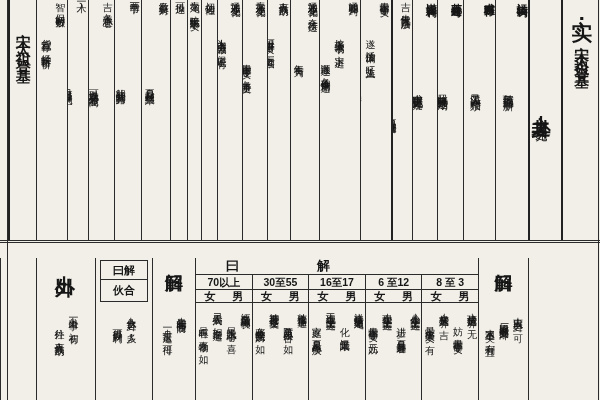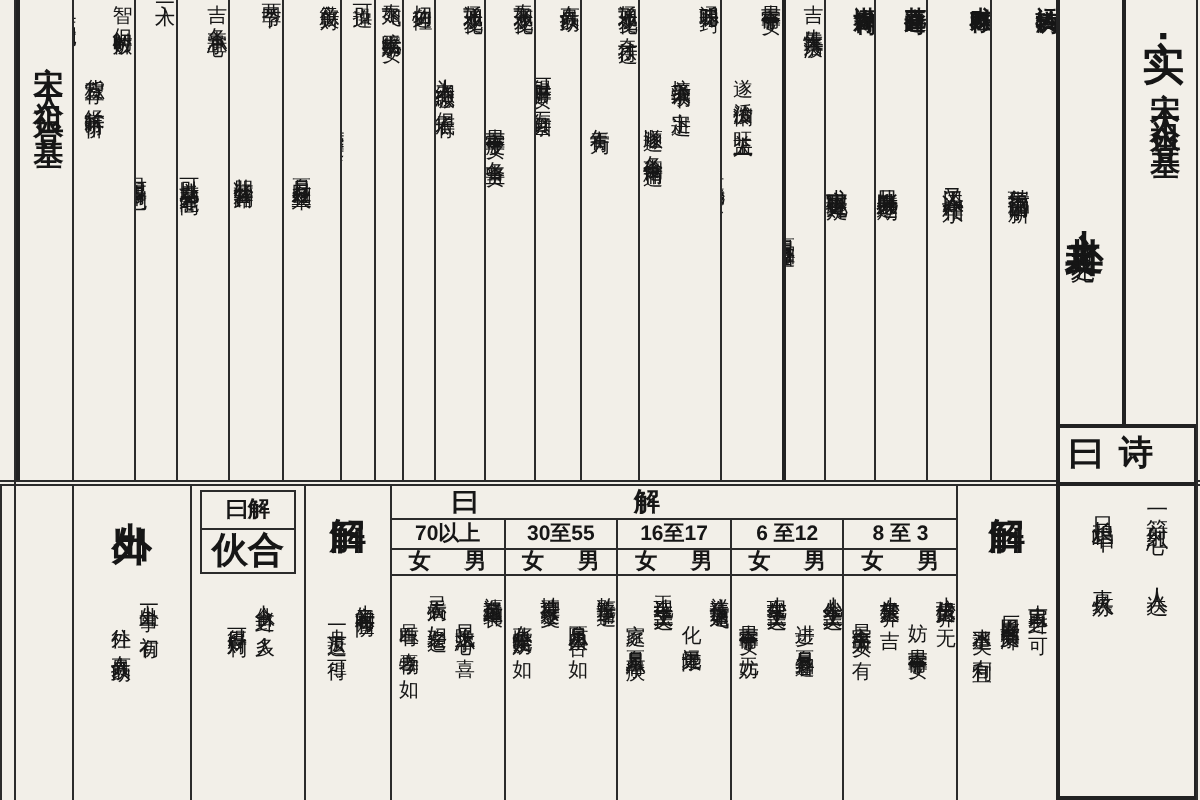--- a/index.html
+++ b/index.html
@@ -40,21 +40,21 @@
   .phead{font-size:11px;font-weight:bold;}
   .pverse{font-size:11px;}
   .booktitle{font-size:15px;font-weight:bold;letter-spacing:9px;padding-top:20px;margin:0 auto;}
   
   .bottom{
     position:absolute;left:0;top:243px;width:600px;height:157px;
     display:flex;flex-direction:row-reverse;overflow:hidden;
   }
   .b-cell{
     border-left:1px solid #2b2b2b;box-sizing:border-box;
-    display:flex;flex-direction:column;min-width:0;overflow:hidden;
+    display:flex;flex-direction:column;min-width:0;overflow:hidden;margin-top:15px;
   }
   .b-head{position:relative;height:45px;box-sizing:border-box;}
   .b-body{
     flex:1;display:flex;flex-direction:row-reverse;justify-content:center;
     overflow:hidden;padding-top:2px;
   }
   .vhead{
     writing-mode:vertical-rl;text-orientation:upright;
     font-size:18px;font-weight:bold;letter-spacing:2px;margin:2px auto 0;
   }
@@ -76,21 +76,21 @@
   .at-gcell:last-child{border-left:none;}
   .at-body{flex:1;display:flex;flex-direction:row-reverse;overflow:hidden;}
   .at-group{flex:1;border-left:1px solid #2b2b2b;box-sizing:border-box;
             display:flex;flex-direction:row-reverse;justify-content:space-evenly;
             padding-top:2px;overflow:hidden;}
   .at-group:last-child{border-left:none;}
   .half{display:flex;flex-direction:row-reverse;}
   
   .duo{margin:2px 4px 0;border:1px solid #2b2b2b;}
   .duo .r1{font-size:11px;line-height:18px;height:18px;border-bottom:1px solid #2b2b2b;}
-  .duo .r2{font-size:18px;line-height:21px;height:21px;}
+  .duo .r2{font-size:11px;line-height:21px;height:21px;}
   
   .poem-box{
     position:absolute;left:528px;top:212px;width:71px;height:188px;
     background:#f2efe8;border:2px solid #222;box-sizing:border-box;
     display:flex;flex-direction:column;overflow:hidden;
   }
   .poem-head{height:27px;border-bottom:2px solid #222;font-size:17px;line-height:25px;letter-spacing:8px;text-indent:8px;}
   .poem-body{flex:1;display:flex;flex-direction:row-reverse;justify-content:space-evenly;overflow:hidden;padding-top:6px;}
   .poem-line{font-size:11px;line-height:14px;letter-spacing:2px;}
   
@@ -333,23 +333,16 @@
       </div>
       <div class="b-body">
         <div class="vcol pt4">卜出外一事　初有</div>
         <div class="vcol pt16">往外　有贵人扶助</div>
       </div>
     </div>
 
     <div class="b-cell noborder" style="width:36px"></div>
   </div>
 
-  <div class="poem-box">
-    <div class="poem-head rtl2">诗曰</div>
-    <div class="poem-body">
-      <div class="vcol poem-line">一箭射红心　　人人送</div>
-      <div class="vcol poem-line">日长鸡唱午　　真火炼</div>
-    </div>
-  </div>
 
   <div class="vline-left"></div>
   <div class="edge-right"></div>
 </div>
 
 </body></html>

